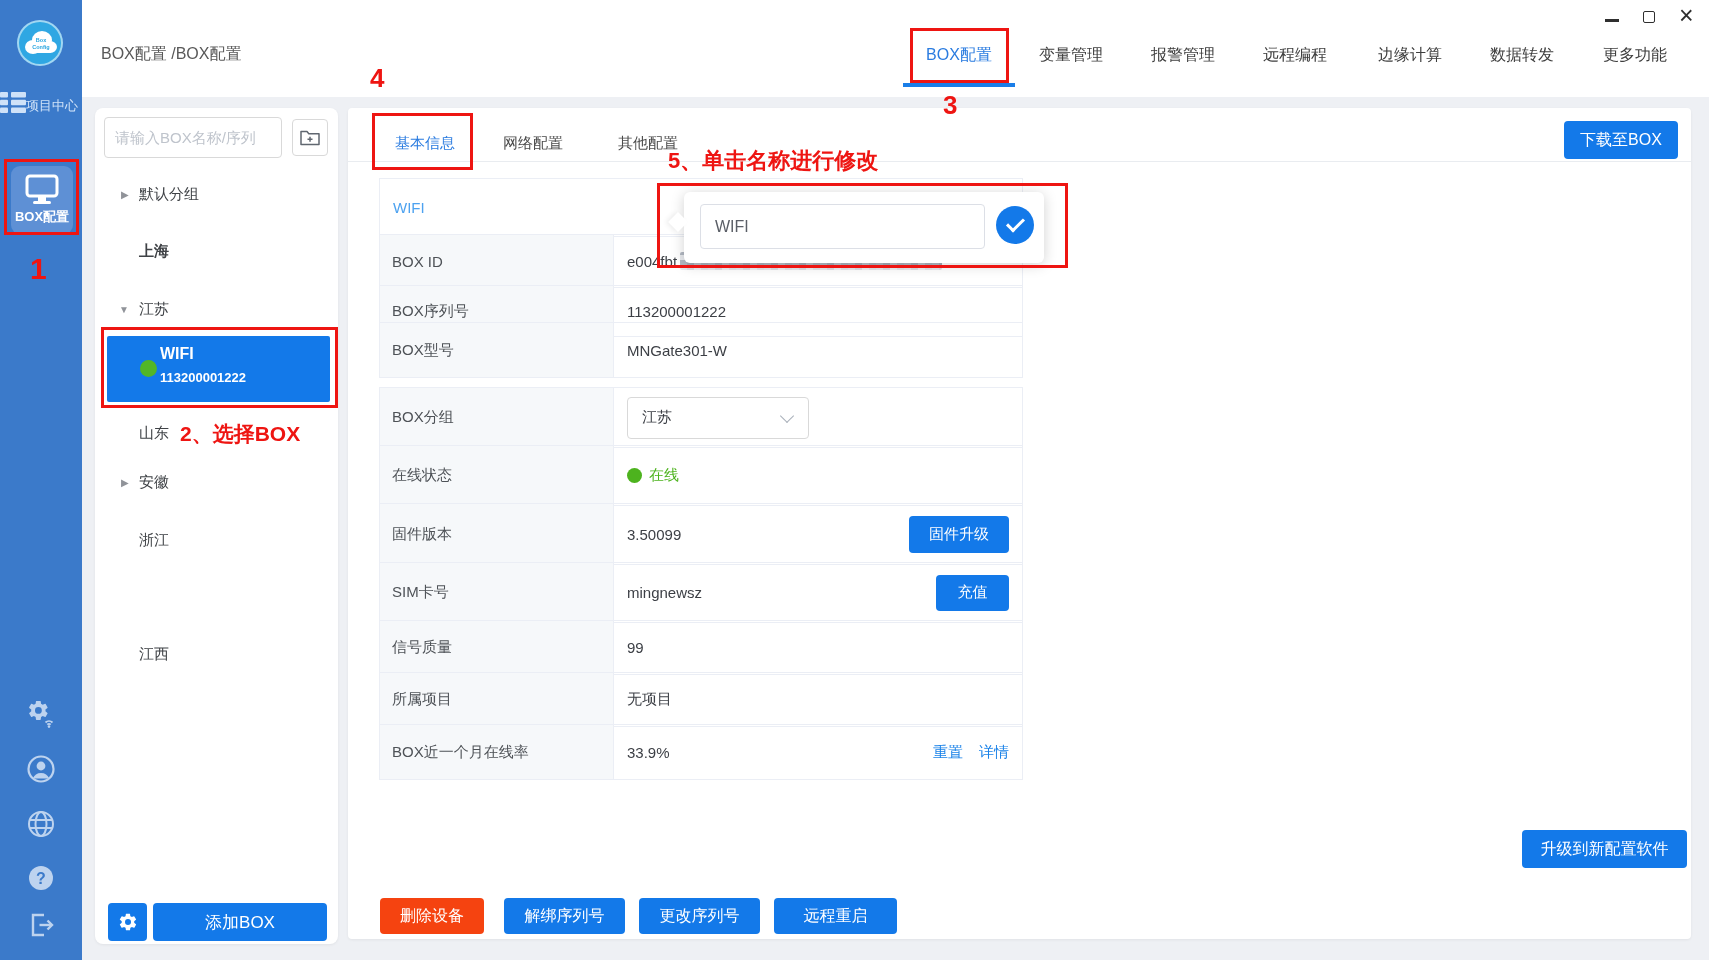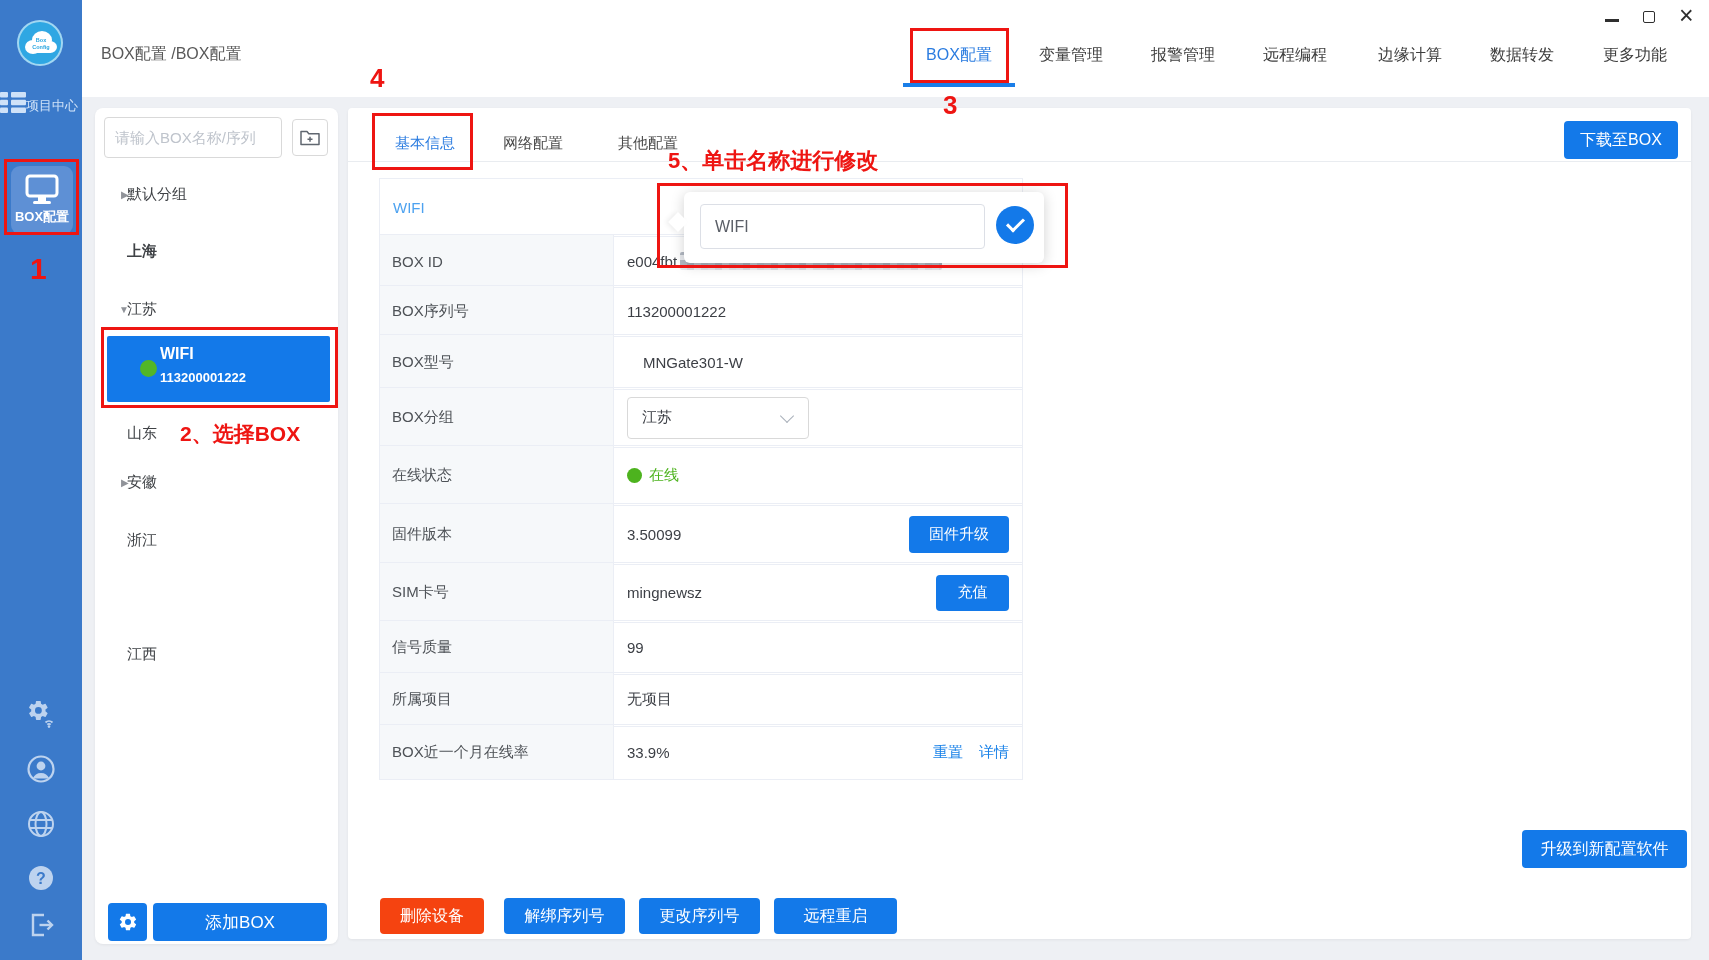--- a/index.html
+++ b/index.html
@@ -30,21 +30,21 @@
   
   #left-panel{left:95px;top:108px;width:243px;height:836px;background:#fff;border-radius:8px;
     box-shadow:0 1px 3px rgba(0,0,0,.06);}
   .search-in{left:9px;top:9px;width:178px;height:41px;border:1px solid #d9d9d9;border-radius:4px;
     padding:0 10px;font-size:15px;color:#333;font-family:inherit;outline:none;}
   .search-in::placeholder{color:#bfc4cc;}
   .addgrp-btn{left:197px;top:11px;width:36px;height:37px;border:1px solid #d9d9d9;border-radius:4px;
     background:#fff;display:flex;align-items:center;justify-content:center;cursor:pointer;}
   .tree-row{left:0;width:243px;height:28px;display:flex;align-items:center;cursor:pointer;}
   .tree-arrow{position:absolute;left:26px;font-size:10px;color:#909399;}
-  .tree-lbl{position:absolute;left:32px;font-size:15px;color:#3f4246;text-align:right;}
+  .tree-lbl{position:absolute;left:44px;font-size:15px;color:#3f4246;text-align:right;}
   .sel-item{left:12px;top:228px;width:223px;height:66px;background:#1379e9;border-radius:2px;cursor:pointer;}
   .sel-dot{position:absolute;left:33px;top:24px;width:17px;height:17px;border-radius:50%;background:#52b627;}
   .sel-name{position:absolute;left:53px;top:9px;font-size:16px;font-weight:bold;color:#fff;}
   .sel-serial{position:absolute;left:53px;top:34px;font-size:13px;font-weight:bold;color:#fff;}
   .gear-btn{left:13px;top:795px;width:39px;height:38px;}
   .addbox-btn{left:58px;top:795px;width:174px;height:38px;font-size:17px;}
   
   #main-card{left:348px;top:108px;width:1343px;height:831px;background:#fff;border-radius:4px;
     box-shadow:0 1px 3px rgba(0,0,0,.06);}
   .tab{top:26px;font-size:15px;color:#4a4a4a;transform:translateX(-50%);white-space:nowrap;cursor:pointer;}
@@ -268,21 +268,21 @@
           <span>e004fbt</span>
           <span class="mosaic"></span>
         </div>
       </div>
 
       <div class="frow" style="top:107px;height:50px;">
         <div class="fcell-l">BOX序列号</div>
         <div class="fcell-v">113200001222</div>
       </div>
 
-      <div class="frow" style="top:156px;height:54px;gap:16px;">
+      <div class="frow" style="top:144px;height:54px;">
         <div class="fcell-l">BOX型号</div>
         <div class="fcell-v">MNGate301-W</div>
       </div>
 
       <div class="frow" style="top:209px;height:59px;">
         <div class="fcell-l">BOX分组</div>
         <div class="fcell-v">
           <div class="dropdown">
             <span>江苏</span>
             <span class="chev"></span>

